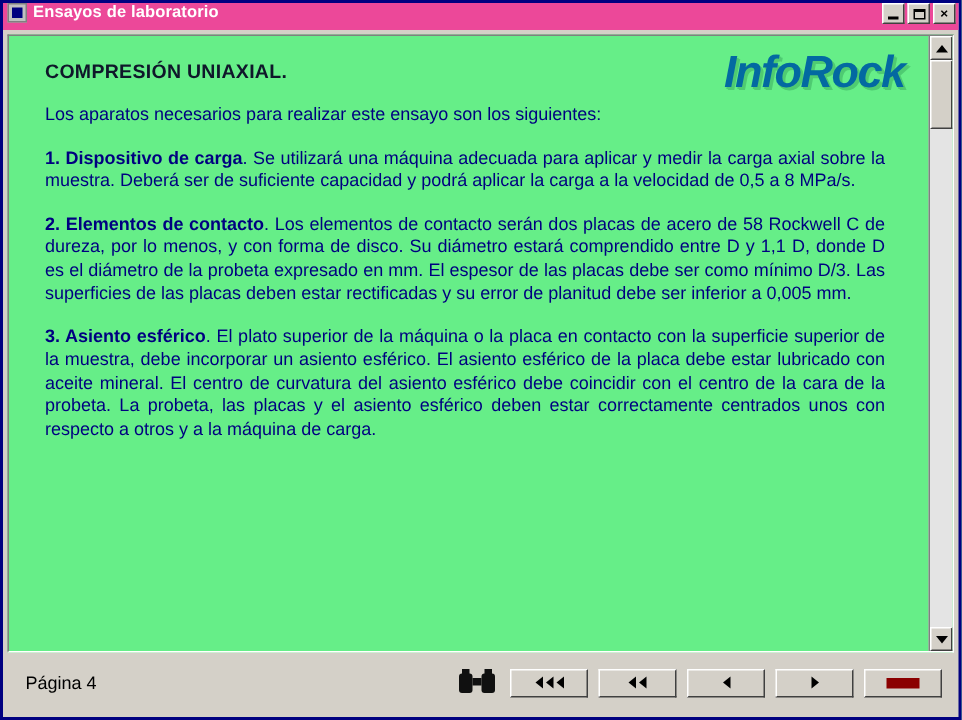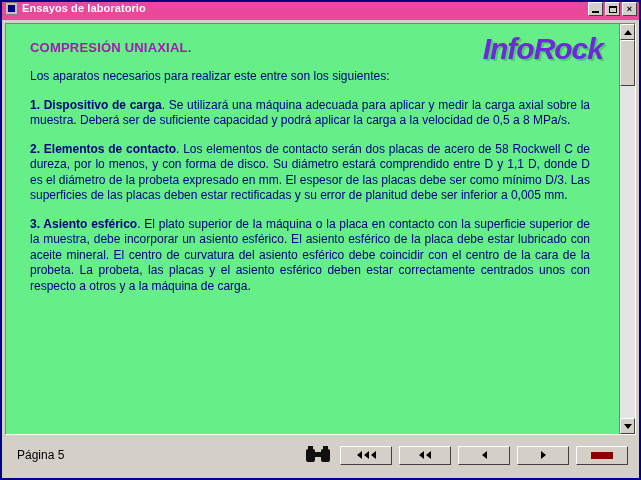--- a/index.html
+++ b/index.html
@@ -135,29 +135,29 @@
     position: relative;
   }
 
   .watermark {
     position: absolute;
     right: 16px;
     top: 8px;
     font-size: 30px;
     font-weight: bold;
     font-style: italic;
-    color: #6d28d9;
+    color: #0369a1;
     text-shadow: 1px 1px 0 #4fcb72, 2px 2px 0 #4fcb72;
     letter-spacing: -1px;
     user-select: none;
     pointer-events: none;
   }
 
   h1.heading {
-    color: #a21caf;
+    color: #0f172a;
     font-size: 13px;
     font-weight: bold;
     margin: 0 0 14px 0;
     letter-spacing: 0.2px;
   }
 
   p.para {
     color: #000080;
     font-size: 12px;
     line-height: 15.5px;
@@ -315,21 +315,21 @@
   <div class="client">
 
     <div class="doc-area">
 
       <div class="doc-text">
         <div class="watermark">InfoRock</div>
 
         <h1 class="heading">COMPRESIÓN UNIAXIAL.</h1>
 
         <p class="para">
-          <b></b><span>Los aparatos necesarios para realizar este entre son los siguientes:</span>
+          <b></b><span>Los aparatos necesarios para realizar este ensayo son los siguientes:</span>
         </p>
         <p class="para">
           <b>1. Dispositivo de carga</b><span>. Se utilizará una máquina adecuada para aplicar y medir la carga axial sobre la muestra. Deberá ser de suficiente capacidad y podrá aplicar la carga a la velocidad de 0,5 a 8 MPa/s.</span>
         </p>
         <p class="para">
           <b>2. Elementos de contacto</b><span>. Los elementos de contacto serán dos placas de acero de 58 Rockwell C de dureza, por lo menos, y con forma de disco. Su diámetro estará comprendido entre D y 1,1 D, donde D es el diámetro de la probeta expresado en mm. El espesor de las placas debe ser como mínimo D/3. Las superficies de las placas deben estar rectificadas y su error de planitud debe ser inferior a 0,005 mm.</span>
         </p>
         <p class="para">
           <b>3. Asiento esférico</b><span>. El plato superior de la máquina o la placa en contacto con la superficie superior de la muestra, debe incorporar un asiento esférico. El asiento esférico de la placa debe estar lubricado con aceite mineral. El centro de curvatura del asiento esférico debe coincidir con el centro de la cara de la probeta. La probeta, las placas y el asiento esférico deben estar correctamente centrados unos con respecto a otros y a la máquina de carga.</span>
         </p>
@@ -343,21 +343,21 @@
           <div class="sb-thumb"></div>
         </div>
         <div class="sb-btn">
           <span class="arrow-down"></span>
         </div>
       </div>
 
     </div>
 
     <div class="statusbar">
-      <div class="page-label">Página 5</div>
+      <div class="page-label">Página 4</div>
 
       <div class="nav-group">
         <div class="binoc-btn">
           <svg width="28" height="18" viewBox="0 0 28 18">
             <rect x="2" y="3" width="9" height="13" rx="2" fill="#101010"></rect>
             <rect x="17" y="3" width="9" height="13" rx="2" fill="#101010"></rect>
             <rect x="11" y="6" width="6" height="5" fill="#101010"></rect>
             <rect x="4" y="0" width="5" height="4" fill="#101010"></rect>
             <rect x="19" y="0" width="5" height="4" fill="#101010"></rect>
           </svg>

